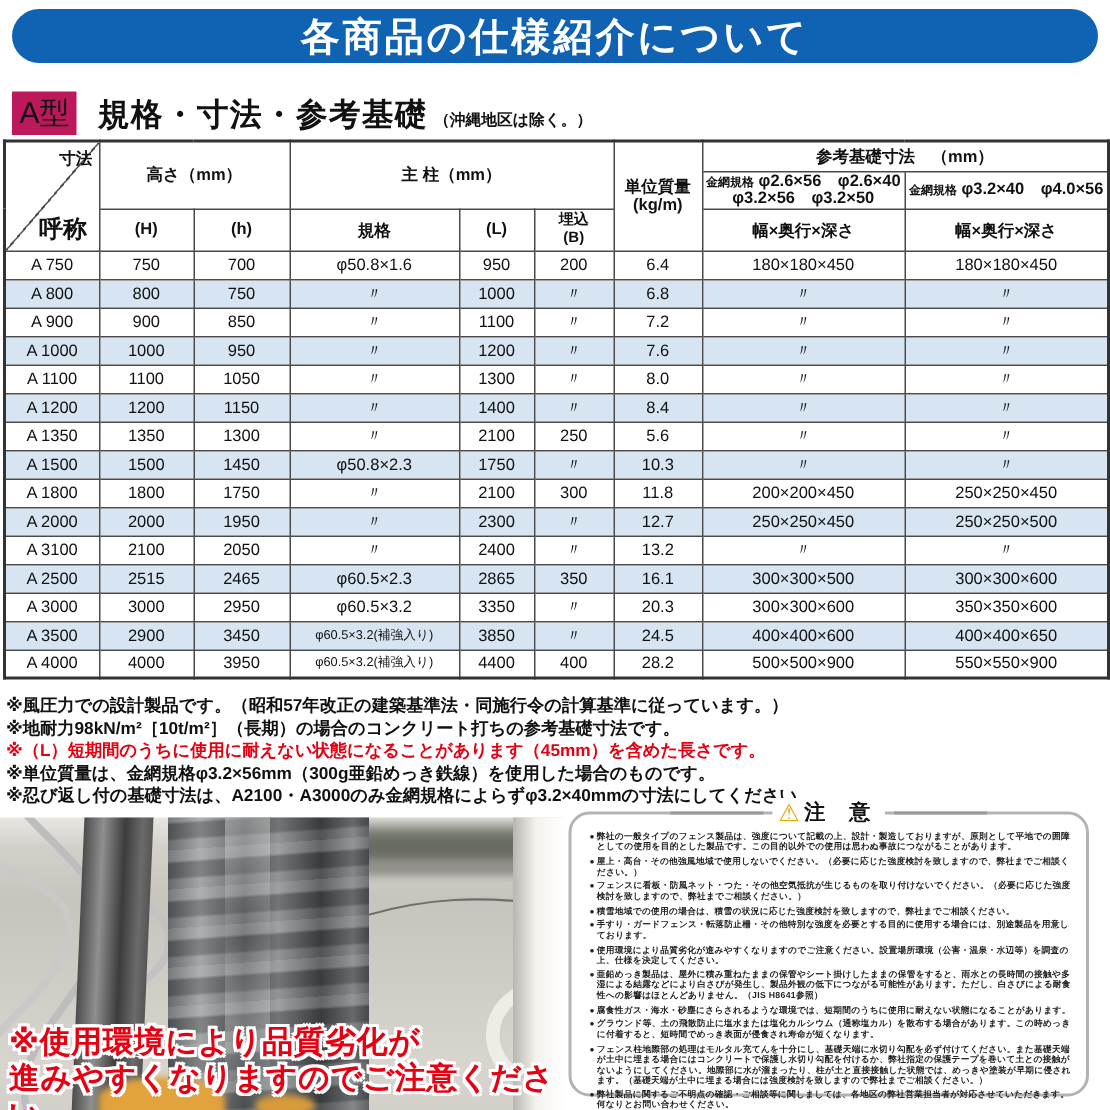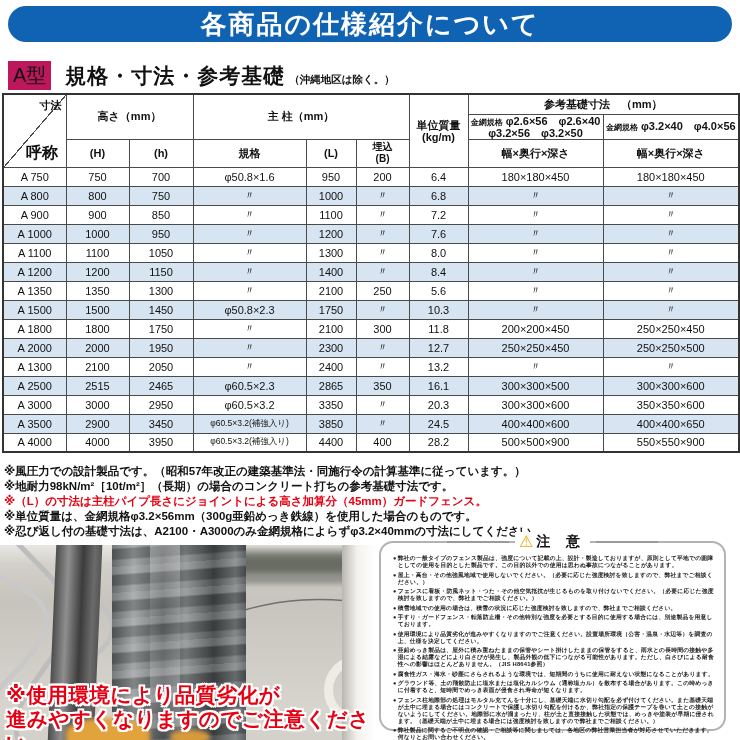--- a/index.html
+++ b/index.html
@@ -261,21 +261,21 @@
           <td>2000</td>
           <td>1950</td>
           <td>〃</td>
           <td>2300</td>
           <td>〃</td>
           <td>12.7</td>
           <td>250×250×450</td>
           <td>250×250×500</td>
         </tr>
         <tr>
-          <td class="c-name">A 1300</td>
+          <td class="c-name">A 3100</td>
           <td>2100</td>
           <td>2050</td>
           <td>〃</td>
           <td>2400</td>
           <td>〃</td>
           <td>13.2</td>
           <td>〃</td>
           <td>〃</td>
         </tr>
         <tr class="alt">
@@ -321,21 +321,21 @@
           <td>28.2</td>
           <td>500×500×900</td>
           <td>550×550×900</td>
         </tr>
       </tbody>
   </table>
 
   <div class="footnotes">
       <div>※風圧力での設計製品です。（昭和57年改正の建築基準法・同施行令の計算基準に従っています。）</div>
       <div>※地耐力98kN/m²［10t/m²］（長期）の場合のコンクリート打ちの参考基礎寸法です。</div>
-      <div class="red">※（L）の寸法は主柱パイプ長さにジョイントによる高さ加算分（45mm）ガードフェンス。</div>
+      <div class="red">※（L）短期間のうちに使用に耐えない状態になることがあります（45mm）を含めた長さです。</div>
       <div>※単位質量は、金網規格φ3.2×56mm（300g亜鉛めっき鉄線）を使用した場合のものです。</div>
       <div>※忍び返し付の基礎寸法は、A2100・A3000のみ金網規格によらずφ3.2×40mmの寸法にしてください。</div>
     </div>
 
   <div class="photo">
     <div class="trees"></div>
     <div class="road"></div>
     <svg class="wires" width="376" height="195" viewBox="0 0 376 195">
       <path d="M-5,30 C30,45 60,60 40,95 C20,130 -5,140 -10,160" stroke="#c9c9c9" stroke-width="5" fill="none"></path>
       <path d="M10,-10 C45,30 90,55 60,100 C35,140 5,165 20,200" stroke="#bdbdbd" stroke-width="5" fill="none"></path>

